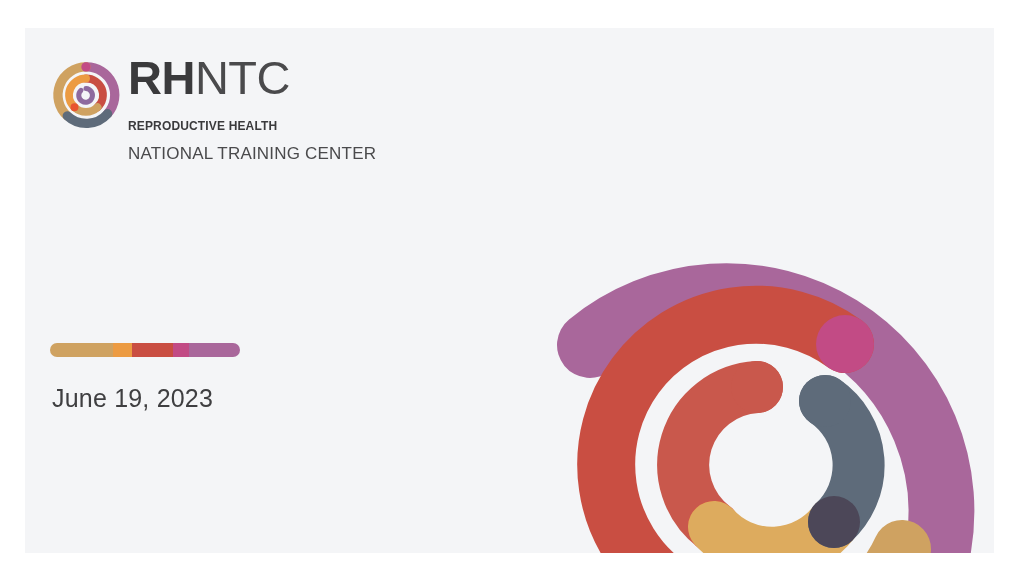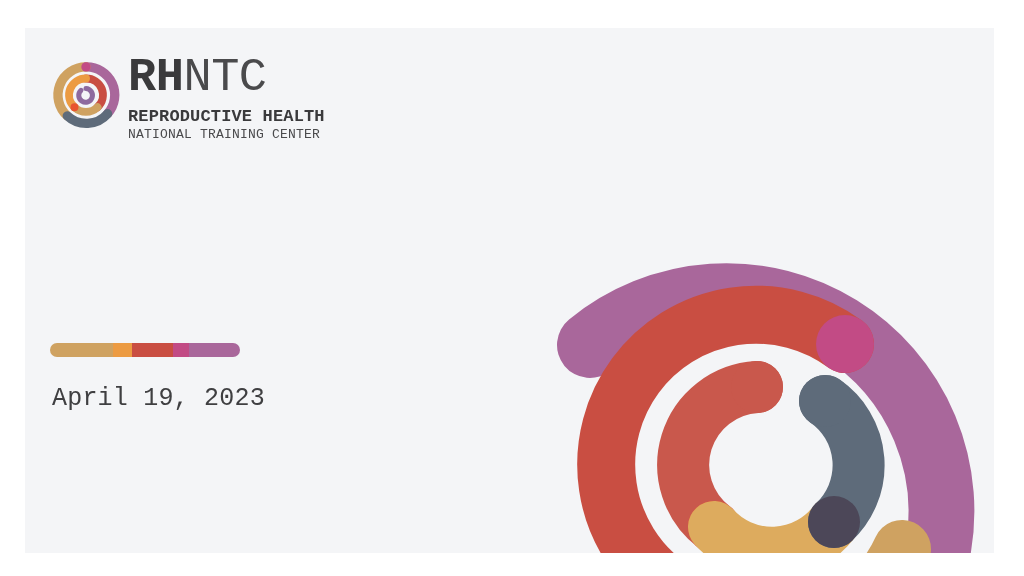--- a/index.html
+++ b/index.html
@@ -16,21 +16,20 @@
 
   
   #slide {
     position: absolute;
     left: 25px;
     top: 28px;
     width: 969px;
     height: 525px;
     background: #f4f5f7;
     overflow: hidden;
-    font-family: Liberation Mono, monospace;
   }
 
   
   #logo-block {
     position: absolute;
     left: 25px;
     top: 25px;
     width: 300px;
     height: 85px;
   }
@@ -52,34 +51,34 @@
     font-size: 47px;
     line-height: 50px;
     letter-spacing: -0.5px;
     color: #3a3a3c;
     white-space: nowrap;
   }
   #logo-rhntc .bold { font-weight: 700; }
   #logo-rhntc .light { font-weight: 300; color: #4a4a4c; }
   #logo-sub1 {
     display: block;
-    font-size: 17px;
+    font-size: 12px;
     font-weight: 700;
     letter-spacing: 0.15px;
     color: #3a3a3c;
-    margin-top: 4px;
+    margin-top: 16px;
     white-space: nowrap;
   }
   #logo-sub2 {
     display: block;
-    font-size: 13px;
+    font-size: 17px;
     font-weight: 400;
     letter-spacing: 0.2px;
     color: #4a4a4c;
-    margin-top: 1px;
+    margin-top: 11px;
     white-space: nowrap;
   }
 
   
   #title {
     position: absolute;
     left: 26px;
     top: 137px;
     width: 660px;
     font-size: 33px;
@@ -156,21 +155,21 @@
 
 
   <div id="rule">
       <div class="seg" style="background: rgb(207, 162, 97); width: 33%;"></div>
       <div class="seg" style="background: rgb(236, 155, 66); width: 10%;"></div>
       <div class="seg" style="background: rgb(201, 78, 66); width: 22%;"></div>
       <div class="seg" style="background: rgb(194, 75, 133); width: 8%;"></div>
       <div class="seg" style="background: rgb(169, 103, 155); width: 27%;"></div>
     </div>
 
-  <div id="date" style="color: rgb(63, 63, 65);">April 19, 2023</div>
+  <div id="date" style="color: rgb(63, 63, 65);">June 19, 2023</div>
 
   <div id="deco">
     <svg viewBox="0 0 520 470" xmlns="http://www.w3.org/2000/svg">
       <g fill="none" stroke-linecap="round">
 
         <path d="M 86 216 A 215 215 0 0 1 432 430" stroke="#a9679b" stroke-width="66"></path>
 
         <path d="M 163 456 A 142 142 0 0 1 341 215" stroke="#c94e42" stroke-width="58"></path>
 
         <circle cx="341" cy="215" r="29" fill="#c24b85"></circle>

